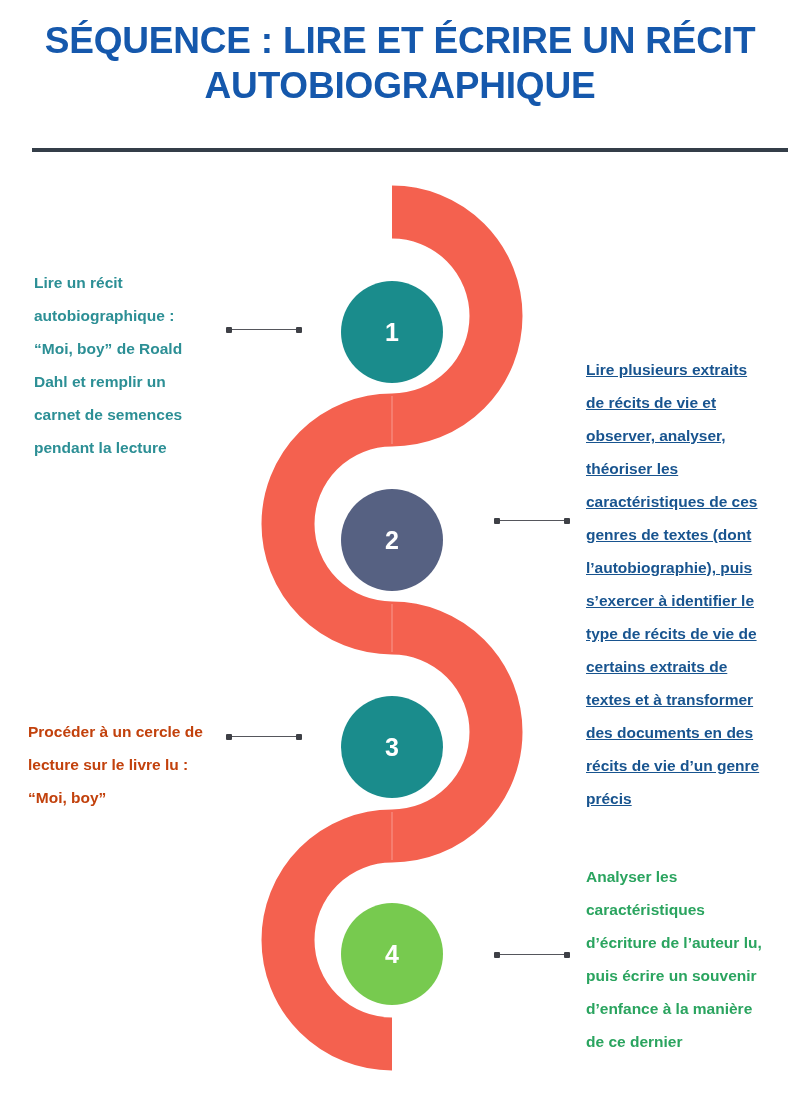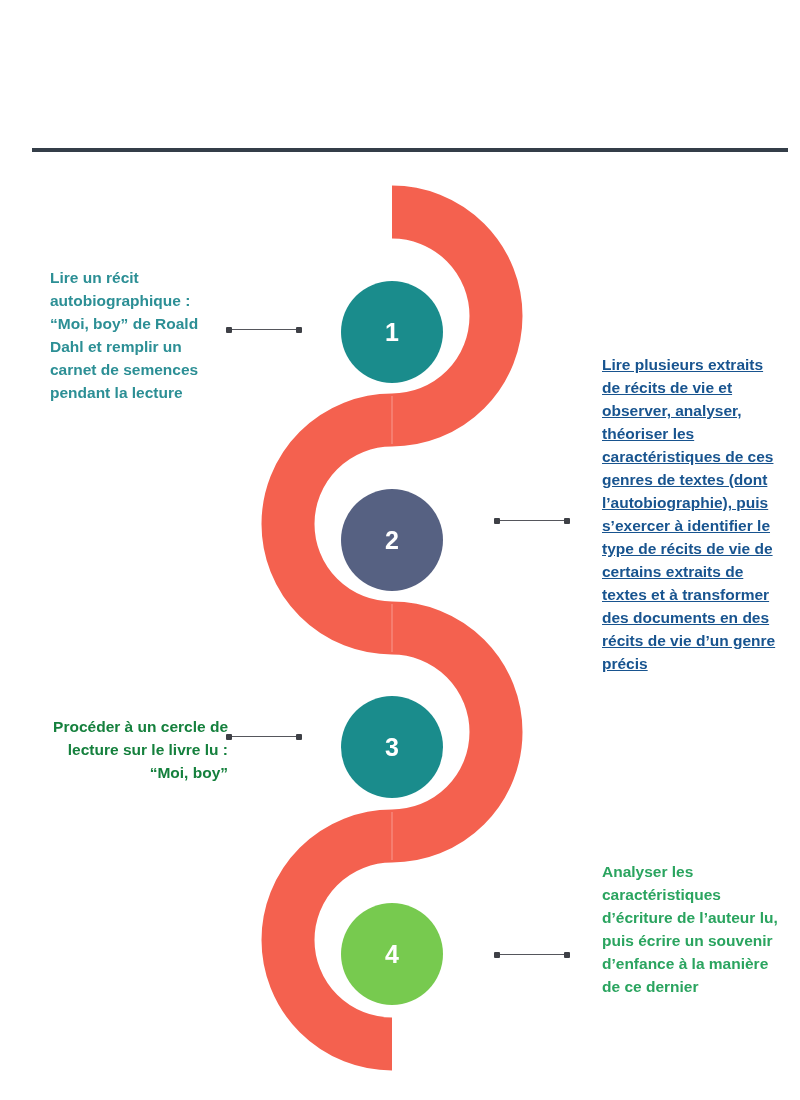--- a/index.html
+++ b/index.html
@@ -95,48 +95,47 @@
 
   #connector-1 { left: 226px; top: 325px; width: 76px; }
   #connector-2 { left: 494px; top: 516px; width: 76px; }
   #connector-3 { left: 226px; top: 732px; width: 76px; }
   #connector-4 { left: 494px; top: 950px; width: 76px; }
 
   
   .step-text {
     position: absolute;
     font-size: 15.5px;
-    line-height: 23px;
+    line-height: 33px;
     font-weight: bold;
     font-family: "Liberation Sans", sans-serif;
-    margin-left: 16px;
   }
   #step-text-1 {
     left: 34px; top: 266px; width: 172px;
     color: #2c8f95;
   }
   #step-text-2 {
     left: 586px; top: 353px; width: 182px;
     color: #18548f;
     text-decoration: underline;
   }
   #step-text-3 {
     left: 28px; top: 715px; width: 184px;
-    color: #15803d;
-    text-align: right;
+    color: #c2410c;
   }
   #step-text-4 {
     left: 586px; top: 860px; width: 182px;
     color: #2aa45f;
   }
 </style>
 </head>
 <body>
 
 <div id="header">
+  <div id="page-title">SÉQUENCE : LIRE ET ÉCRIRE UN RÉCIT AUTOBIOGRAPHIQUE</div>
   <div id="title-divider"></div>
 </div>
 
 <svg id="snake-svg" viewBox="0 0 800 1100">
 
   <path d="
       M 392 212
       A 104 104 0 0 1 392 420
       A 104 104 0 0 0 392 628
       A 104 104 0 0 1 392 836

